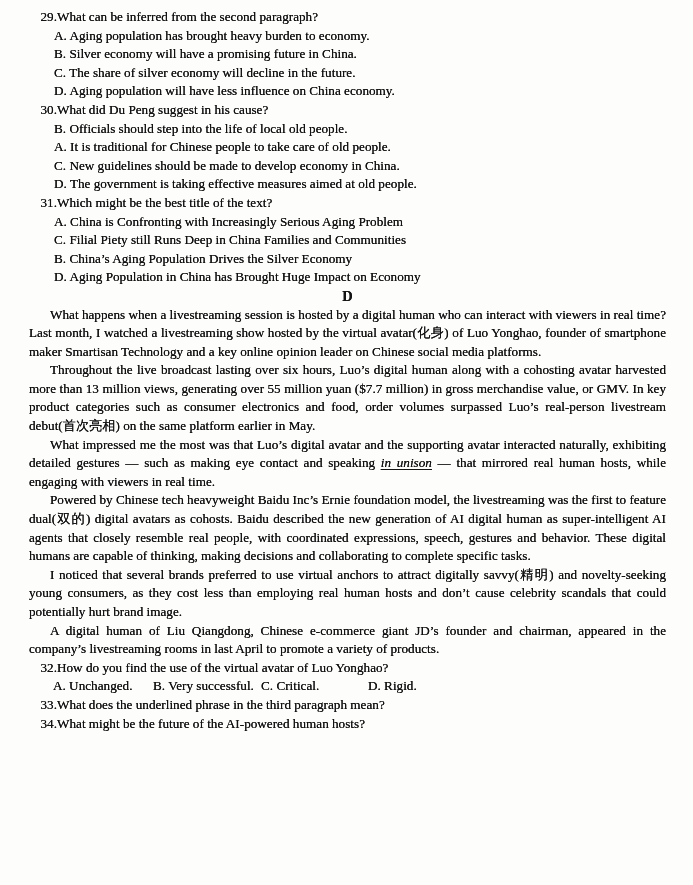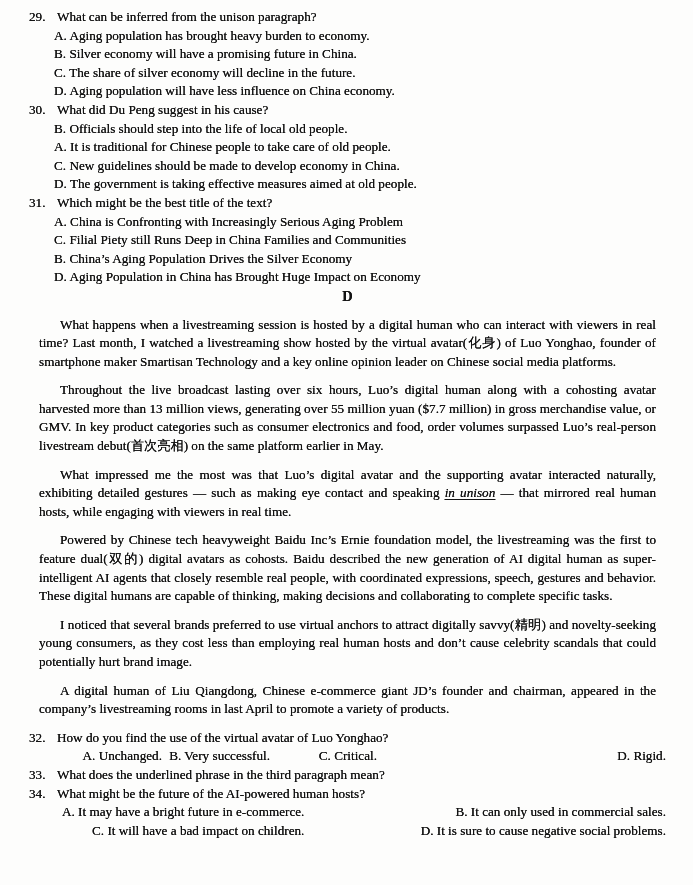--- a/index.html
+++ b/index.html
@@ -13,52 +13,52 @@
     font-size: 13.2px;
     line-height: 18.6px;
     overflow: hidden;
     text-shadow: 0 0 0.35px currentColor; 
   }
   .page { padding: 8px 27px 0 29px; }
 
   
   .question { margin: 0; }
   .q-line { display: flex; }
-  .q-num { flex: 0 0 28px; }
+  .q-num { flex: 0 0 28px; text-align: right; }
   .q-prompt { flex: 1; }
   .opts-stacked { margin-left: 25px; }
   .opt { white-space: nowrap; }
-  .opts-row { display: grid; margin-left: 33px; text-align: right; }
+  .opts-row { display: grid; margin-left: 24px; }
   .opts-row.cols-4 { grid-template-columns: 100px 108px 107px 1fr; }
   .opts-row.cols-2 { grid-template-columns: max-content 1fr; column-gap: 8px; }
 
   
   .section-label {
     text-align: center;
     font-weight: bold;
     font-size: 14.5px;
   }
 
   
   .para {
-    margin: 10px;
+    margin: 0;
     text-indent: 21px;
     text-align: justify;
   }
   .u { text-decoration: underline; text-underline-offset: 2px; font-style: italic; }
 </style>
 </head>
 <body>
 
 <div class="page">
   <div id="questions-top">
       <div class="question">
         <div class="q-line">
           <span class="q-num">29.</span>
-          <span class="q-prompt">What can be inferred from the unison paragraph?</span>
+          <span class="q-prompt">What can be inferred from the second paragraph?</span>
         </div>
         <div class="opts-stacked">
           <div class="opt">A. Aging population has brought heavy burden to economy.</div>
           <div class="opt">B. Silver economy will have a promising future in China.</div>
           <div class="opt">C. The share of silver economy will decline in the future.</div>
           <div class="opt">D. Aging population will have less influence on China economy.</div>
         </div>
       </div>
       <div class="question">
         <div class="q-line">
@@ -111,21 +111,15 @@
         <div class="q-line">
           <span class="q-num">33.</span>
           <span class="q-prompt">What does the underlined phrase in the third paragraph mean?</span>
         </div>
       </div>
       <div class="question">
         <div class="q-line">
           <span class="q-num">34.</span>
           <span class="q-prompt">What might be the future of the AI-powered human hosts?</span>
         </div>
-        <div class="opts-row cols-2">
-          <div class="opt">A. It may have a bright future in e-commerce.</div>
-          <div class="opt">B. It can only used in commercial sales.</div>
-          <div class="opt">C. It will have a bad impact on children.</div>
-          <div class="opt">D. It is sure to cause negative social problems.</div>
-        </div>
       </div>
     </div>
 </div>
 
 </body></html>

